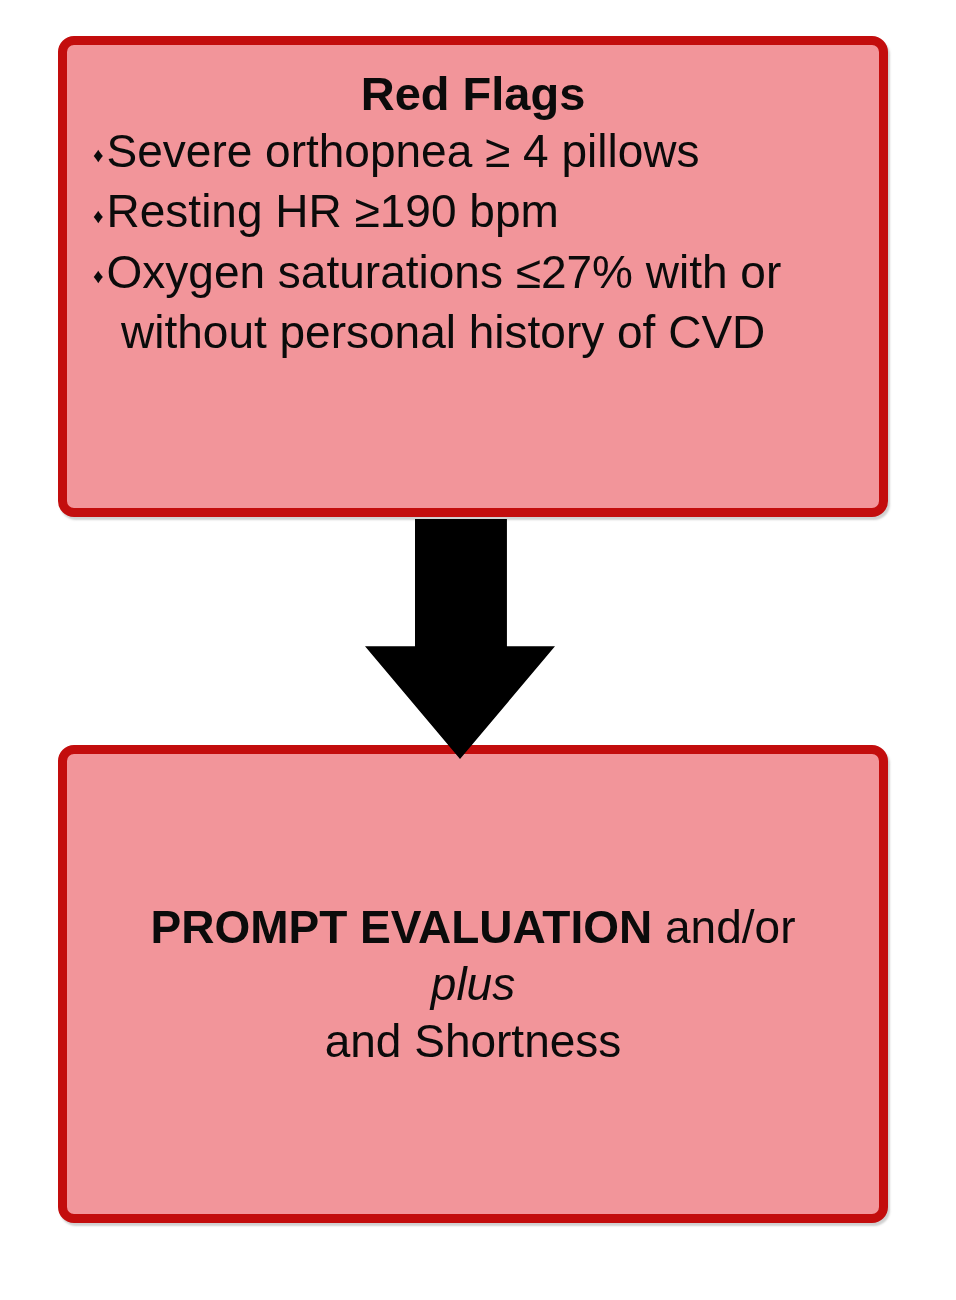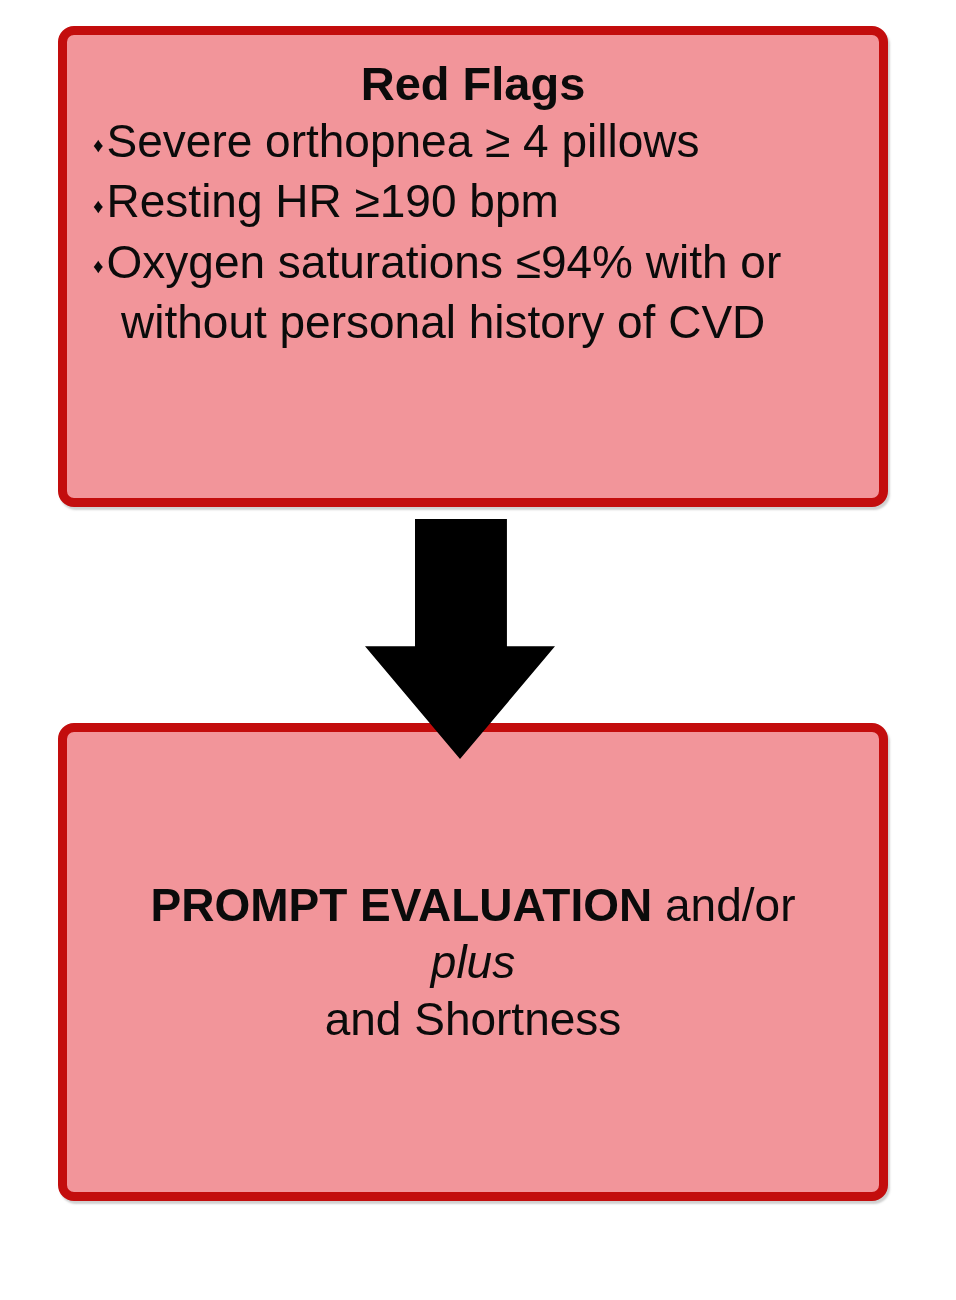--- a/index.html
+++ b/index.html
@@ -20,21 +20,21 @@
     left: 58px;
     width: 830px;
     box-sizing: border-box;
     background: #F2959A;
     border: 9px solid #C30D0D;
     border-radius: 16px;
     box-shadow: 2px 3px 2px rgba(120,120,120,0.35);
     z-index: 1;
   }
   #top-box {
-    top: 26px;
+    top: 36px;
     height: 481px;
     padding: 20px 26px 0 26px;
   }
   .box-title {
     font-size: 47px;
     font-weight: bold;
     line-height: 58px;
     text-align: center;
     margin: 0;
   }
@@ -59,21 +59,21 @@
     position: absolute;
     left: 365px;
     top: 519px;
     width: 190px;
     height: 240px;
     background: #000000;
     clip-path: polygon(26.3% 0%, 74.7% 0%, 74.7% 53%, 100% 53%, 50% 100%, 0% 53%, 26.3% 53%);
     z-index: 2;
   }
   #bottom-box {
-    top: 723px;
+    top: 745px;
     height: 478px;
     display: flex;
     align-items: center;
     justify-content: center;
     text-align: center;
     font-size: 46px;
     line-height: 57px;
     padding: 0 18px;
   }
   .b { font-weight: bold; }
@@ -81,21 +81,21 @@
   .action-lines { width: 100%; }
 </style>
 </head>
 <body>
 
 <div class="flag-box" id="top-box">
   <div class="box-title">Red Flags</div>
   <ul class="bullet-list">
     <li class="bullet-item"><span class="bullet-glyph">♦</span><span>Severe orthopnea ≥ 4 pillows</span></li>
     <li class="bullet-item"><span class="bullet-glyph">♦</span><span>Resting HR ≥190 bpm</span></li>
-    <li class="bullet-item"><span class="bullet-glyph">♦</span><span>Oxygen saturations ≤94% with or without personal history of CVD</span></li>
+    <li class="bullet-item"><span class="bullet-glyph">♦</span><span>Oxygen saturations ≤27% with or without personal history of CVD</span></li>
   </ul>
 </div>
 
 <div class="down-arrow"></div>
 
 <div class="flag-box" id="bottom-box">
   <div class="action-lines">
     <div><span class="b">PROMPT EVALUATION</span><span> and/or</span></div>
     <div class="i">plus</div>
     <div>and Shortness</div>

